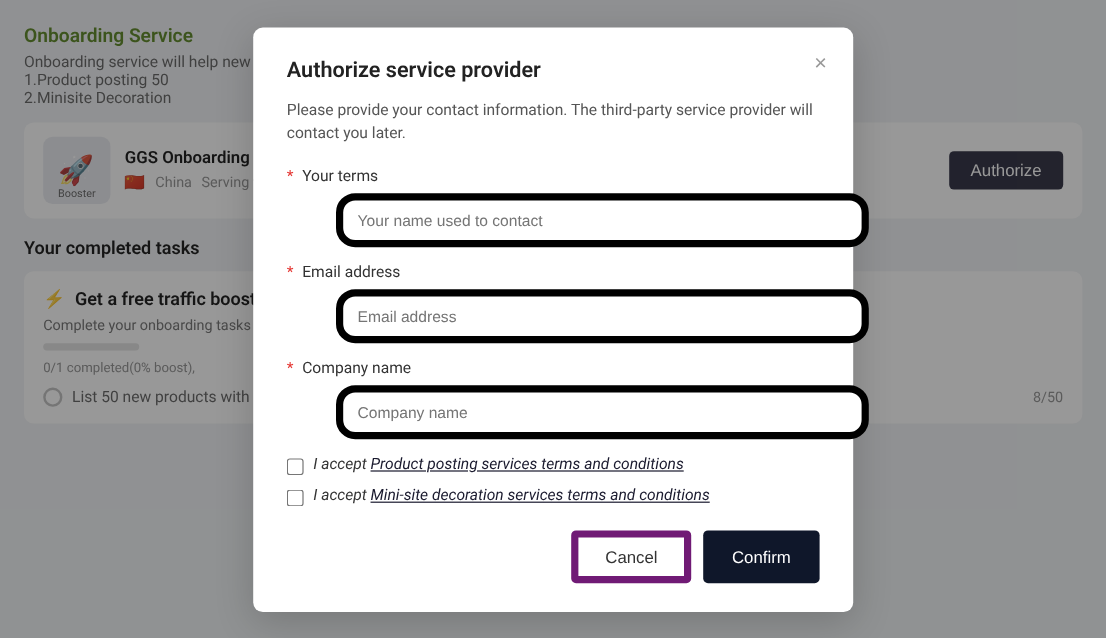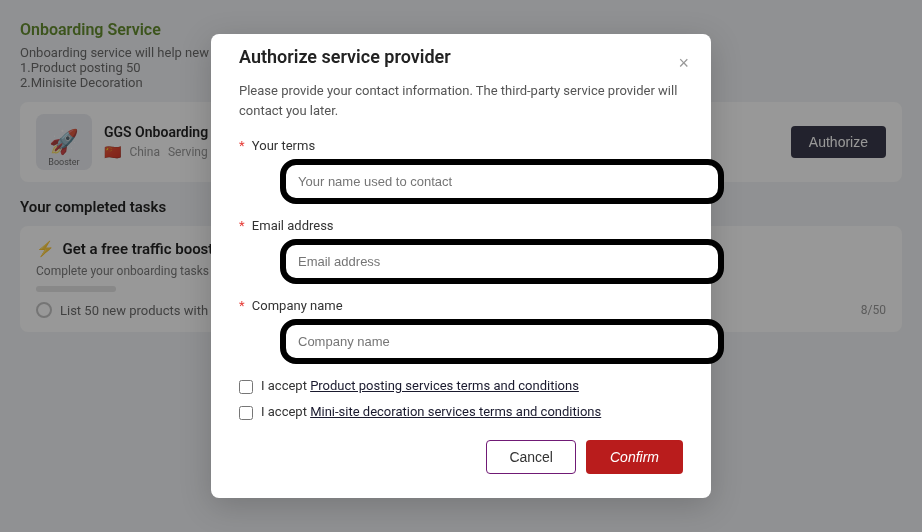--- a/index.html
+++ b/index.html
@@ -102,21 +102,21 @@
       align-items: center;
       justify-content: center;
       z-index: 100;
     }
 
     
     .modal {
       background: #fff;
       border-radius: 8px;
       width: 500px;
-      padding: 12px 28px 24px;
+      padding: 25px 28px 24px;
       position: relative;
       box-shadow: 0 8px 32px rgba(0,0,0,0.18);
     }
 
     .modal-title {
       font-size: 18px;
       font-weight: 600;
       color: #222;
       margin-bottom: 14px;
     }
@@ -178,53 +178,53 @@
     .checkbox-group input[type="checkbox"] {
       margin-top: 2px;
       flex-shrink: 0;
       width: 14px;
       height: 14px;
     }
 
     .checkbox-label {
       font-size: 13px;
       color: #333;
+      font-style: italic;
     }
 
     .checkbox-label a {
       color: #1a1a2e;
       text-decoration: underline;
     }
 
     .modal-footer {
       display: flex;
       justify-content: flex-end;
       gap: 10px;
       margin-top: 20px;
     }
 
     .btn-cancel {
       background: #fff;
-      border: 1px solid #701a75;
+      border: 6px solid #701a75;
       border-radius: 4px;
       padding: 8px 22px;
       font-size: 14px;
       cursor: pointer;
       color: #333;
     }
 
     .btn-confirm {
-      background: #b91c1c;
+      background: #0f172a;
       color: #fff;
       border: none;
       border-radius: 4px;
       padding: 8px 24px;
       font-size: 14px;
       cursor: pointer;
-      font-style: italic;
     }
 
     .lightning { color: #f5a623; margin-right: 4px; }
   </style>
 </head>
 <body>
 
 <div class="bg-content">
   <div class="bg-section-title">Onboarding Service</div>
   <div class="bg-section-desc">
@@ -249,20 +249,21 @@
   </div>
 
   <div class="bg-tasks-title">Your completed tasks</div>
   <div class="bg-task-card">
     <div class="bg-task-card-title">
       <span class="lightning">⚡</span>
       <span>Get a free traffic boost</span>
     </div>
     <div class="bg-task-desc">Complete your onboarding tasks within 60 d</div>
     <div class="bg-progress-bar"></div>
+    <div style="font-size:11px;color:#888;">0/1 completed(0% boost),</div>
     <div class="bg-list-item">
       <div class="bg-circle"></div>
       <span>List 50 new products with PIS≥4.2</span>
       <span class="bg-count">8/50</span>
     </div>
   </div>
 </div>
 
 <div class="overlay">
 

